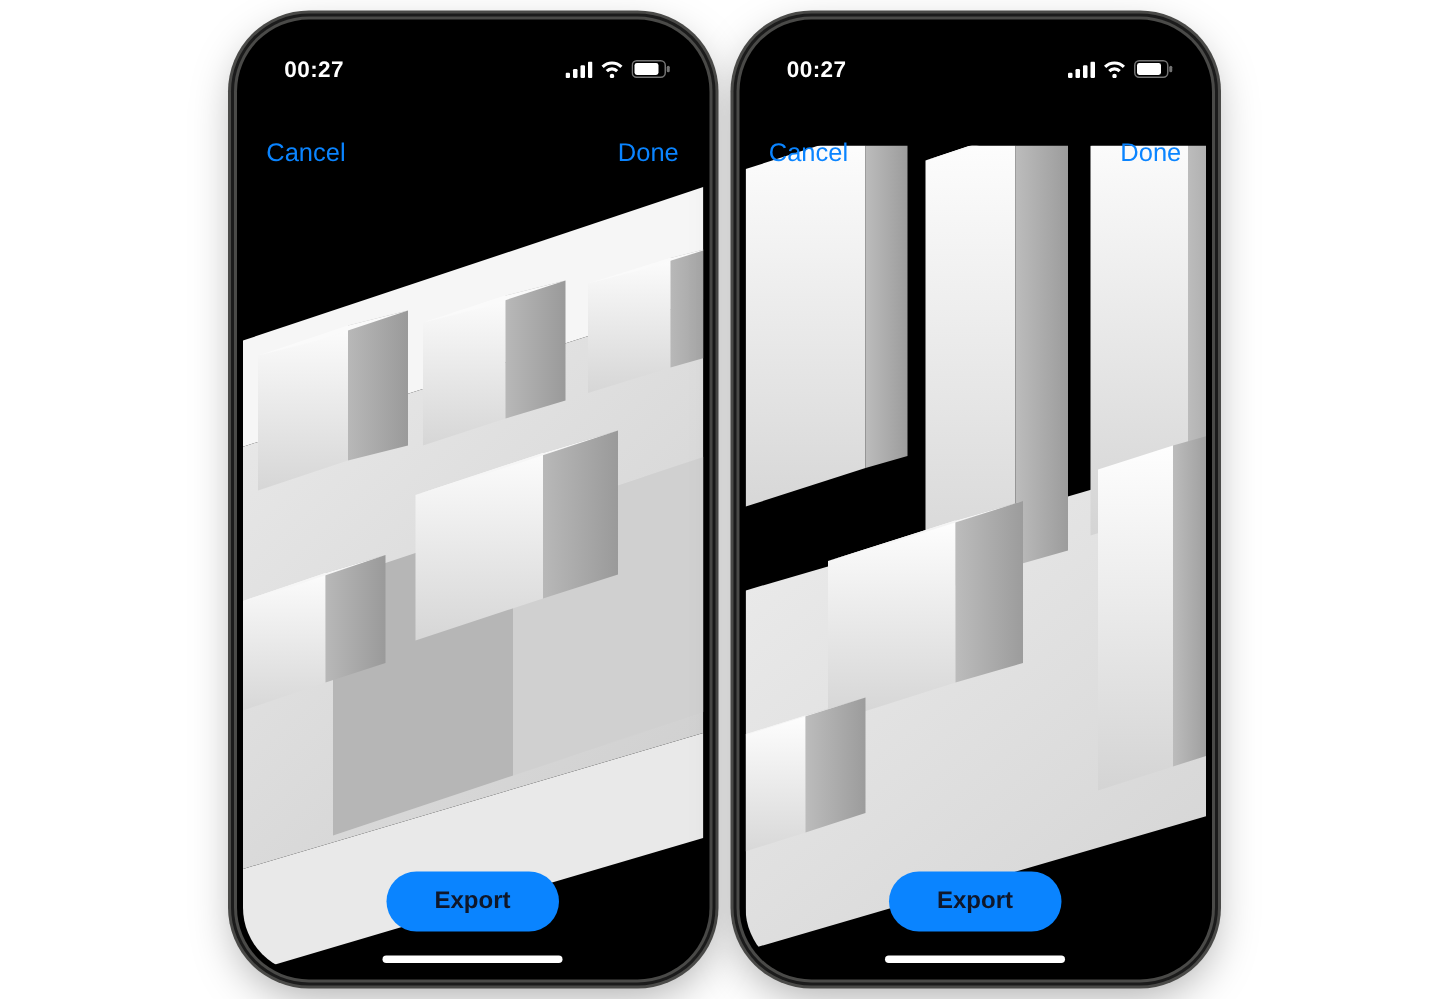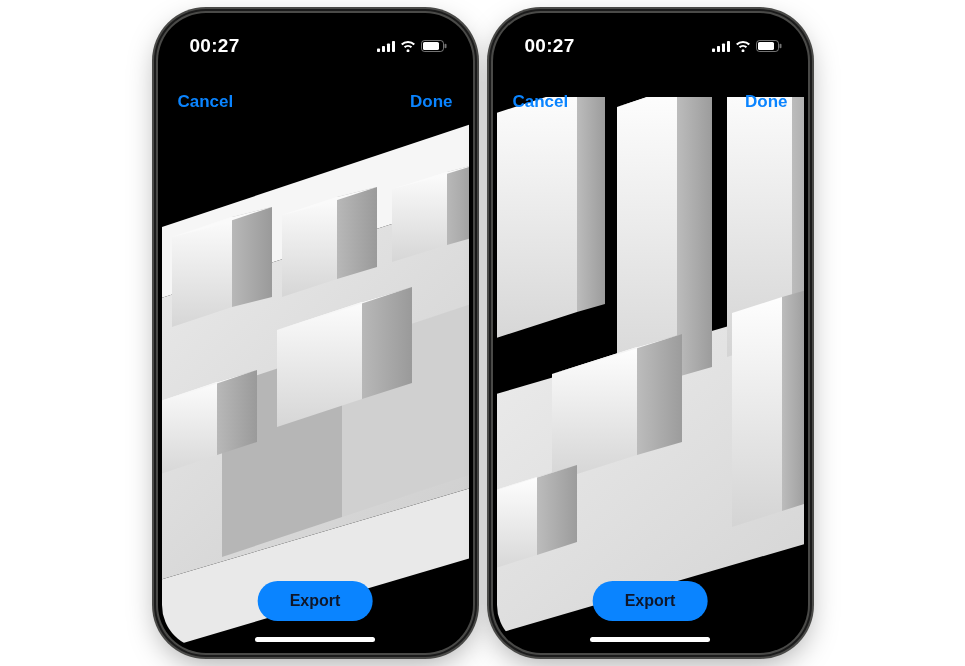--- a/index.html
+++ b/index.html
@@ -46,41 +46,41 @@
     border-bottom-right-radius: 18px;
     z-index: 50;
   }
   .status-bar {
     height: 46px;
     padding: 12px 22px 0 28px;
     display: flex;
     justify-content: space-between;
     align-items: center;
     color: #fff;
-    font-size: 19px;
+    font-size: 15px;
     font-weight: 600;
     position: relative;
     z-index: 40;
   }
   .status-left { letter-spacing: 0.3px; }
   .status-right { display: flex; align-items: center; gap: 5px; }
   .signal-icon, .wifi-icon, .battery-icon { display: inline-flex; }
   .nav-bar {
     height: 34px;
     display: flex;
     justify-content: space-between;
     align-items: center;
     padding: 0 16px;
     position: relative;
     z-index: 40;
   }
   .nav-btn {
     color: #0a84ff;
     font-size: 17px;
-    font-weight: 700;
+    font-weight: 400;
     background: none;
     border: none;
     cursor: pointer;
     margin-top: 44px;
   }
   .viewer {
     position: absolute;
     top: 80px;
     left: 0;
     right: 0;

